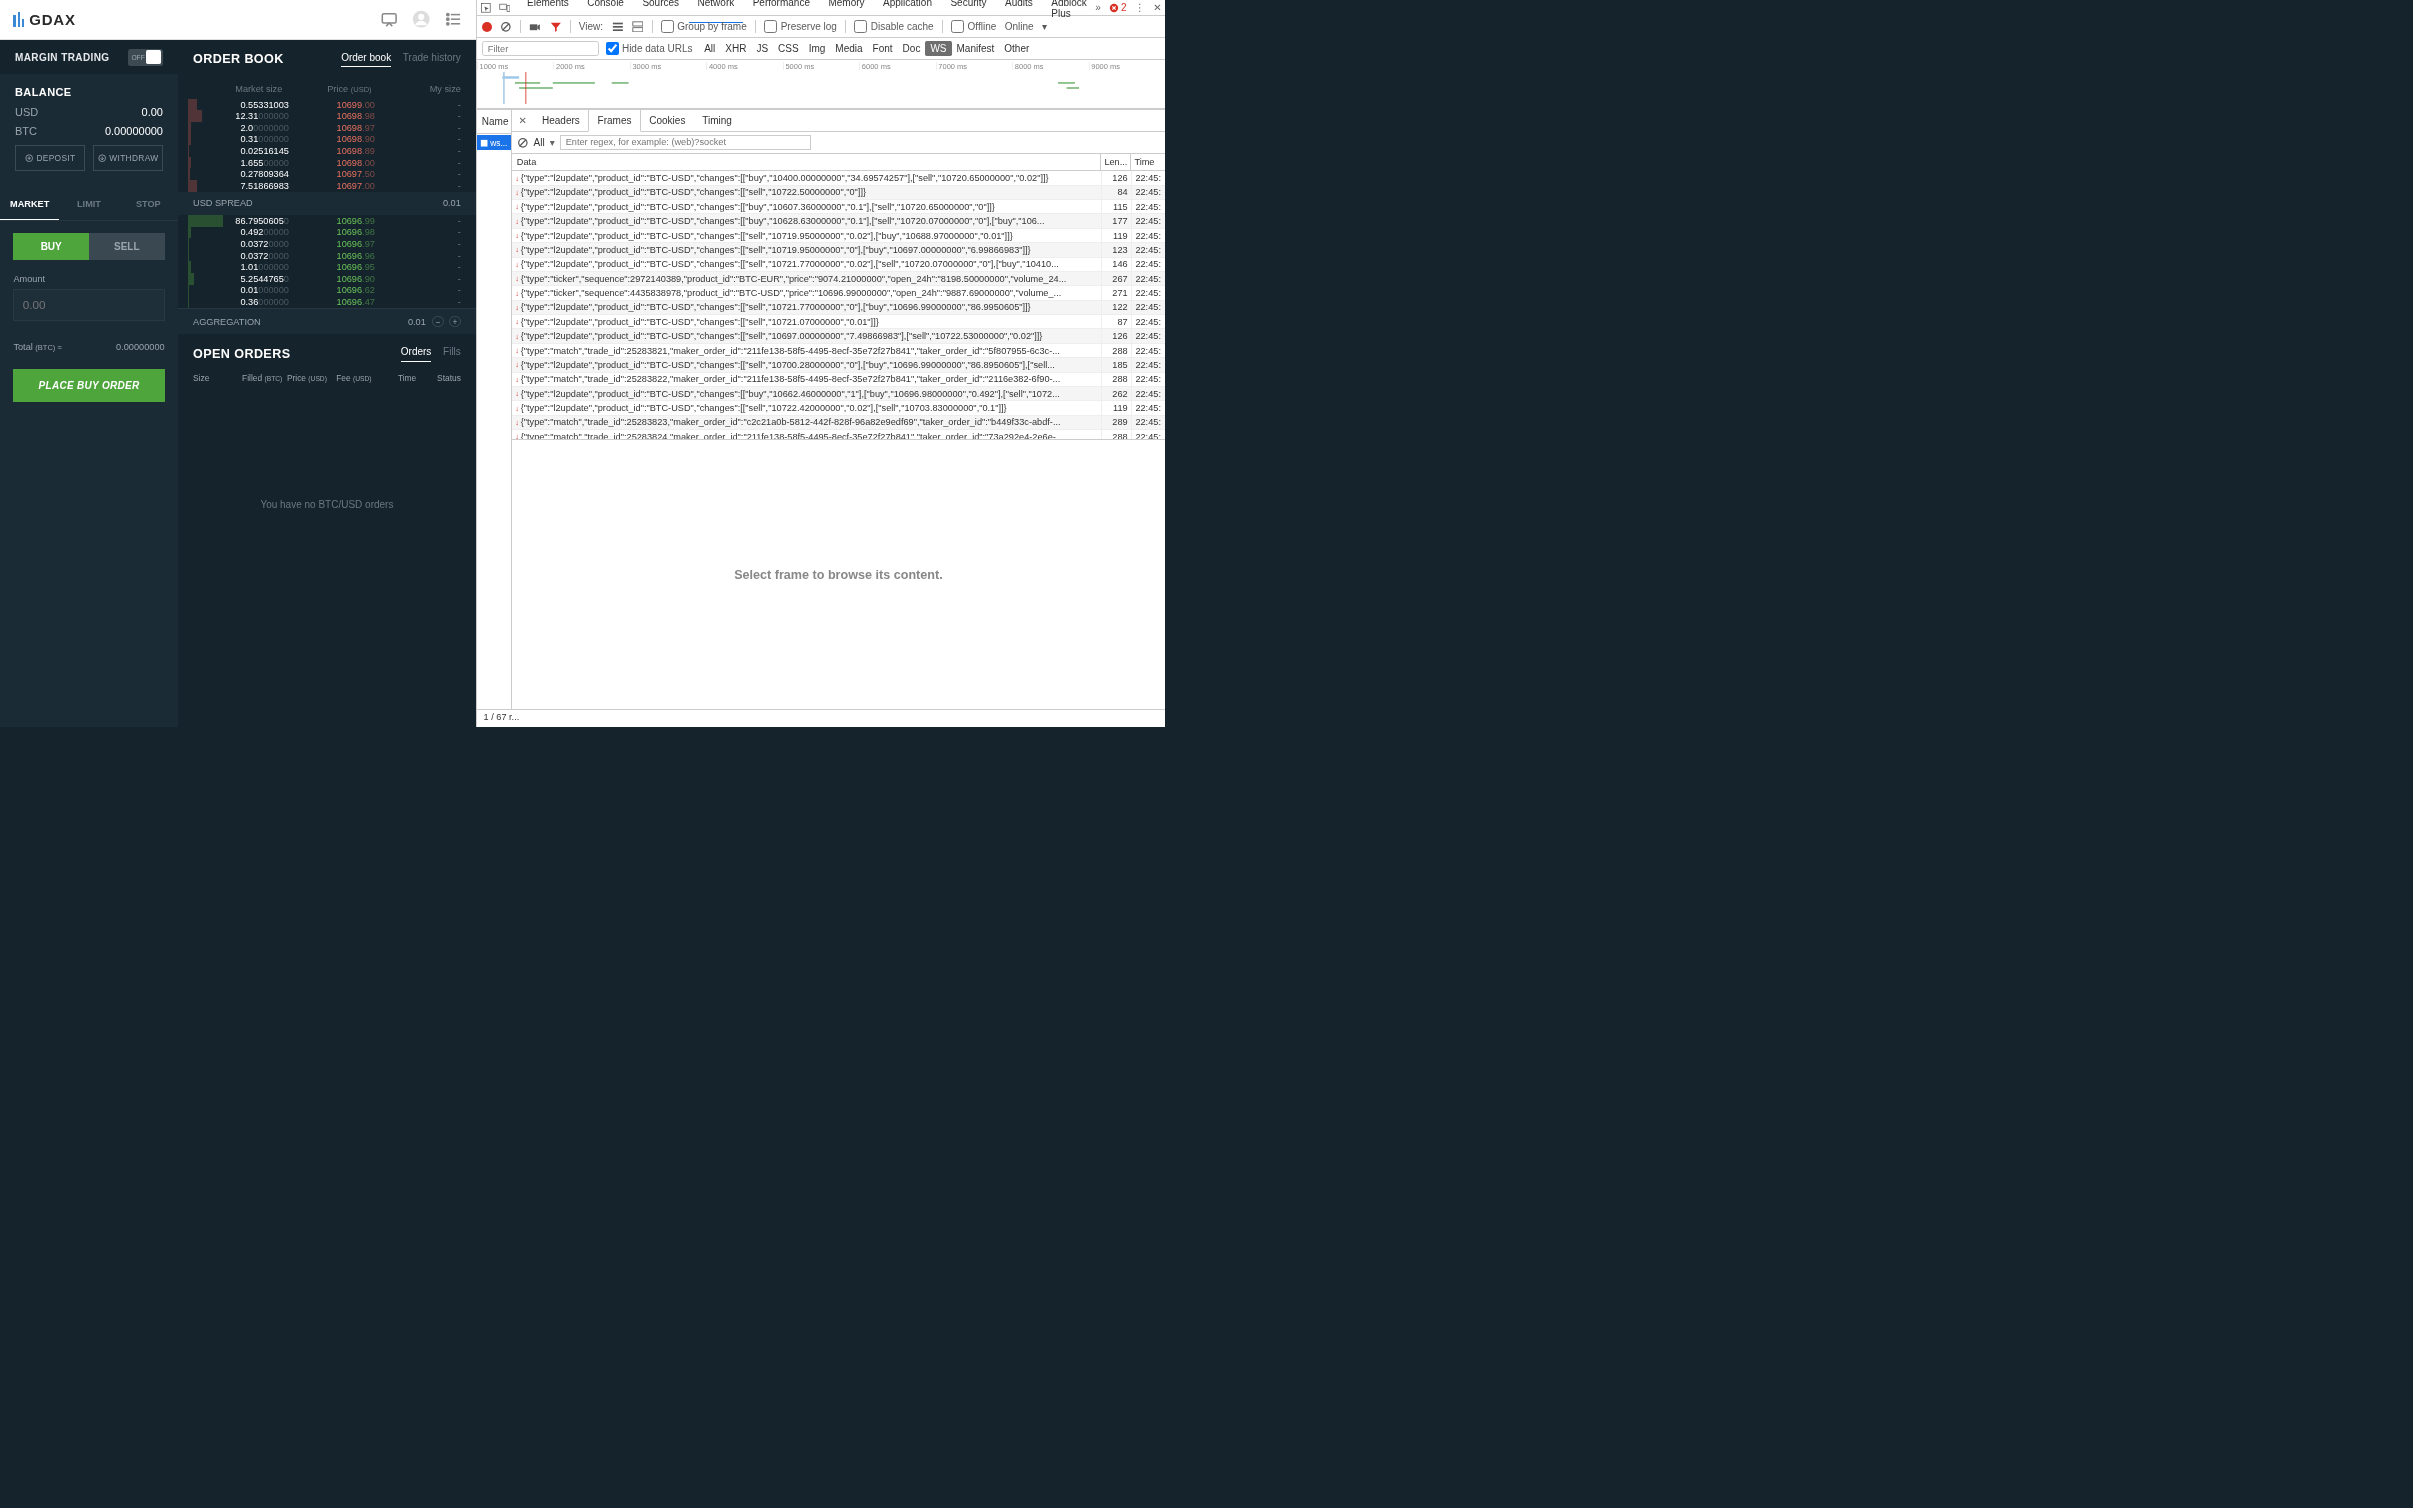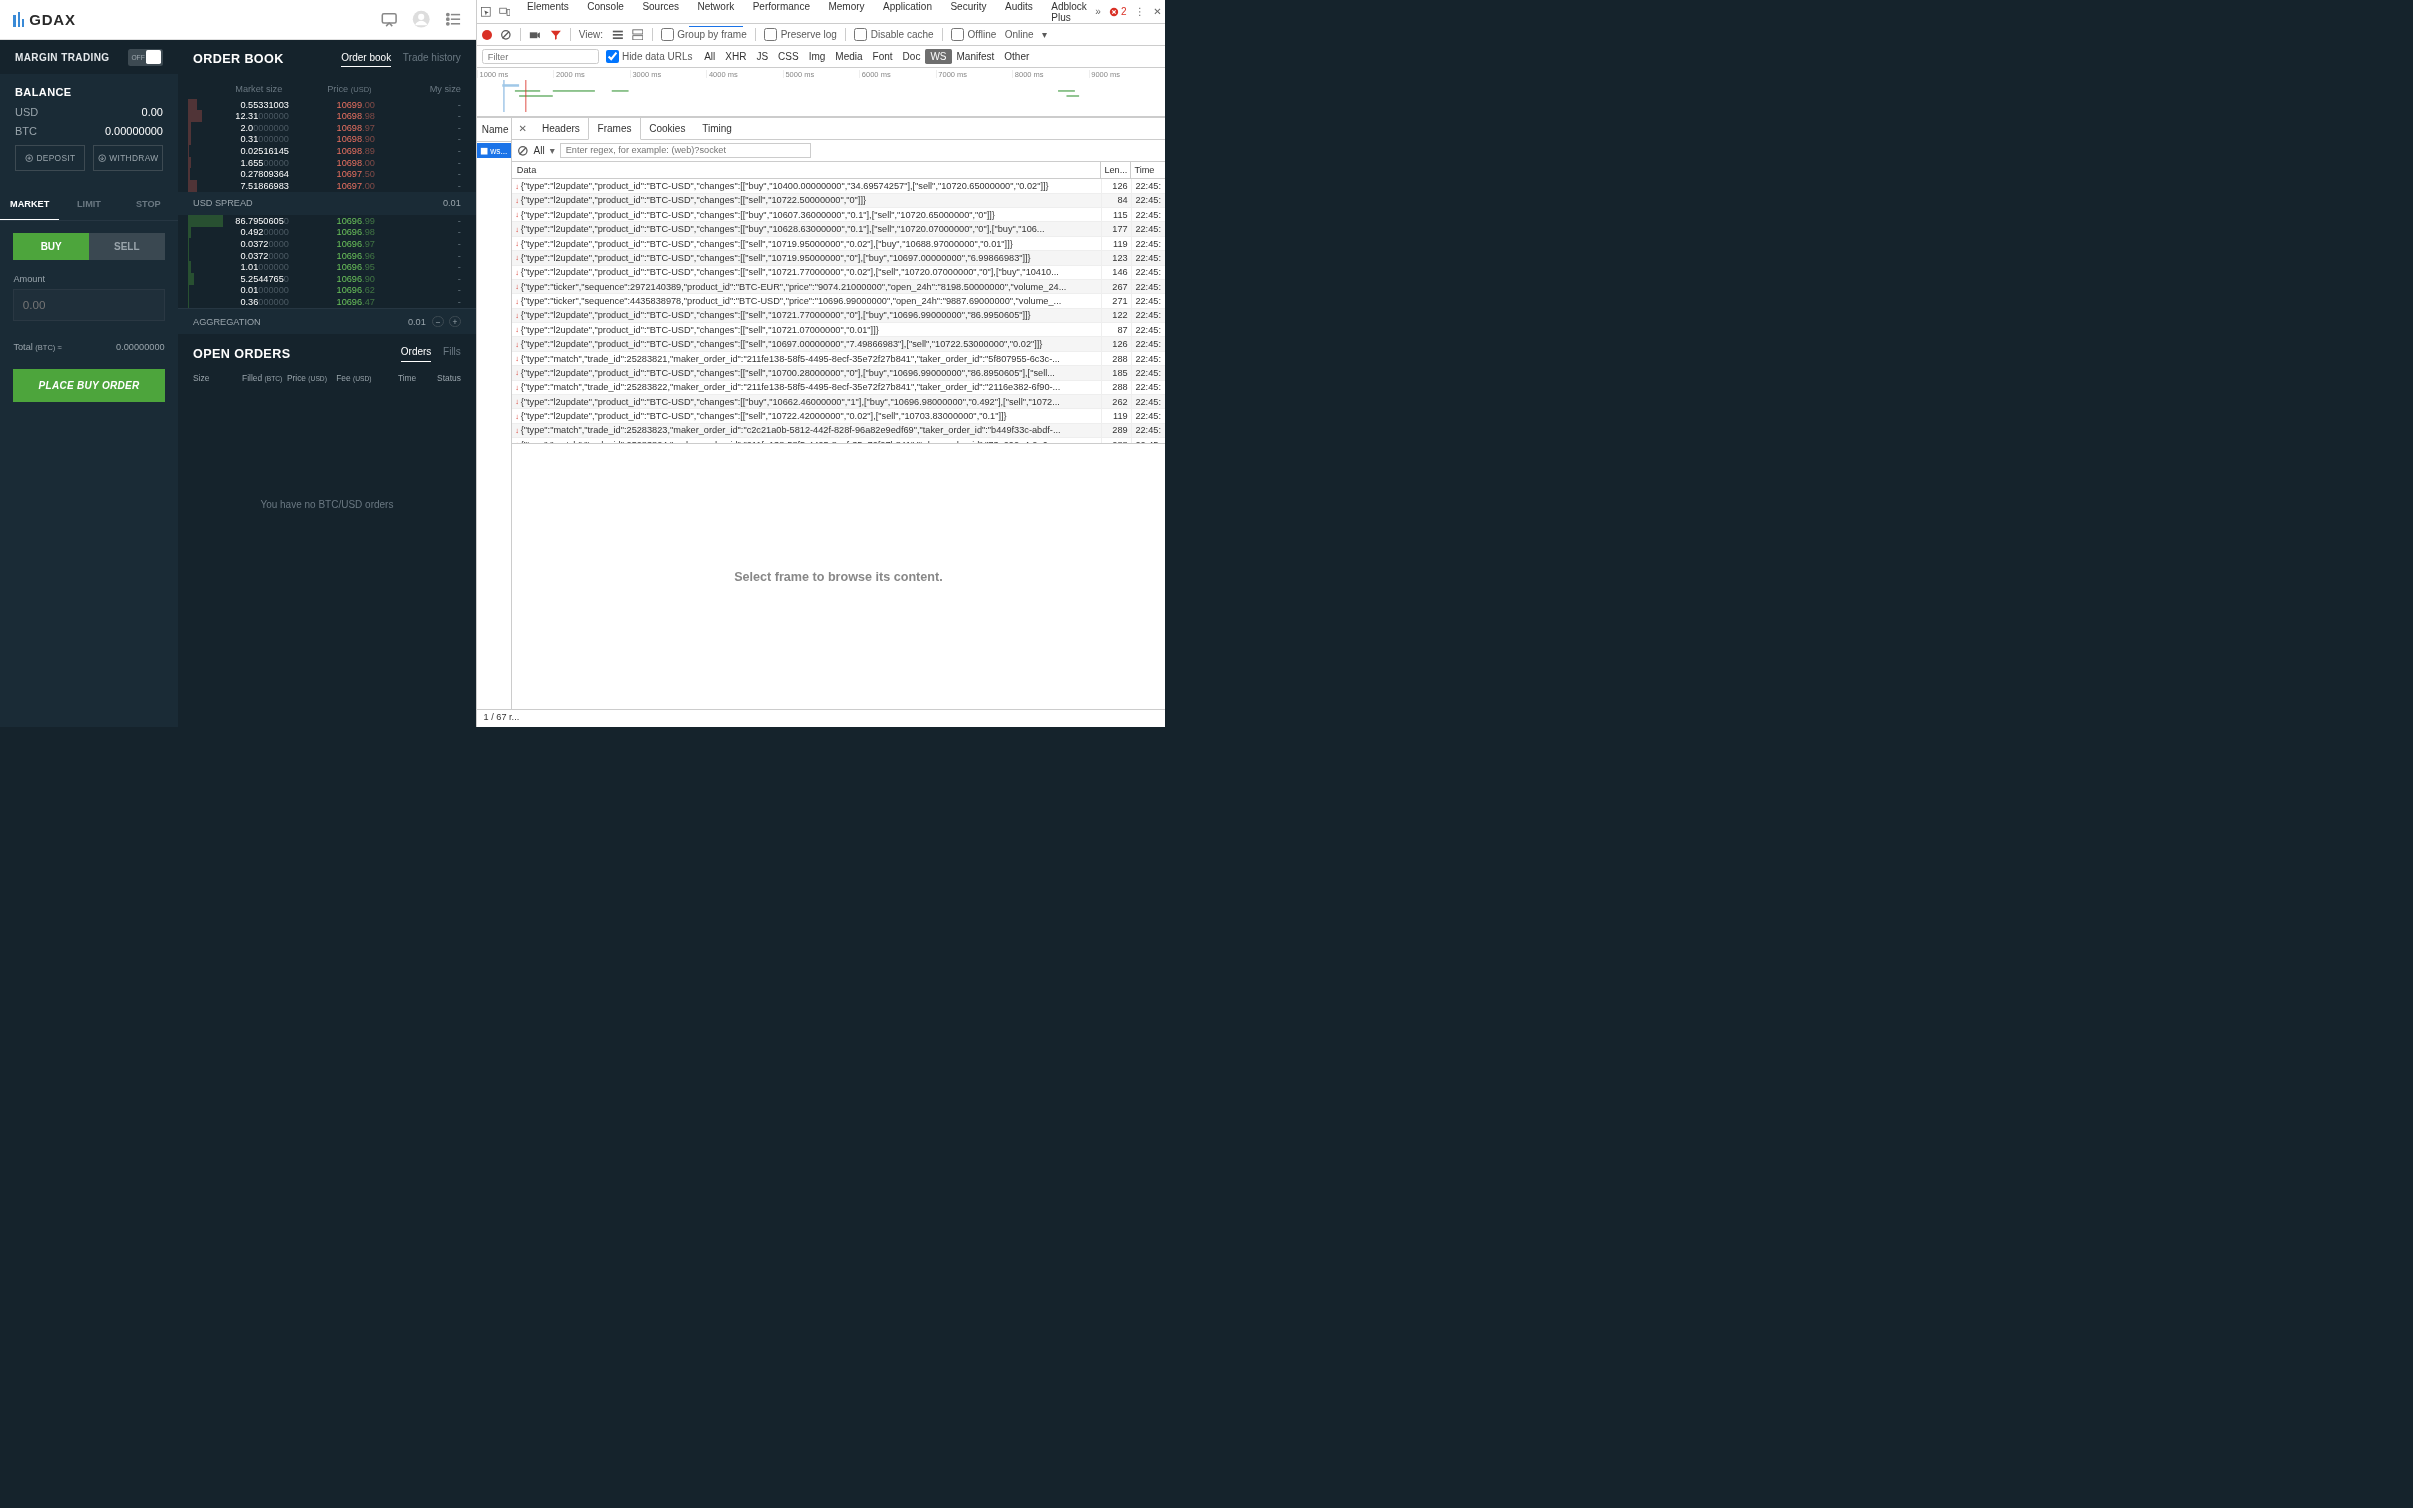--- a/index.html
+++ b/index.html
@@ -82,21 +82,21 @@
 .oo-tabs { display: flex; gap: 11.7px; font-size: 10px; }
 .oo-tab { color: #6a7882; cursor: pointer; padding-bottom: 3.4px; }
 .oo-tab.active { color: #fff; border-bottom: 1.7px solid #fff; }
 .oo-cols { display: flex; padding: 11.7px 15px 6.7px; font-size: 8.4px; color: #9aa5ac; }
 .oo-col { flex: 1; text-align: right; }
 .oo-col:first-child { text-align: left; }
 .oo-col .unit { font-size: 6.7px; }
 .oo-empty { text-align: center; color: #6a7882; font-size: 10px; margin-top: 109px; }
 
 .devtools { flex: 1; background: #fff; display: flex; flex-direction: column; font-family: "Helvetica Neue", Arial, sans-serif; font-size: 10px; color: #333; border-left: 0.8px solid #ccc; }
-.dt-header { height: 24px; display: flex; align-items: center; border-bottom: 0.8px solid #ccc; padding: 0 3.4px; }
+.dt-header { height: 16px; display: flex; align-items: center; border-bottom: 0.8px solid #ccc; padding: 0 3.4px; }
 .dt-header-icons { display: flex; gap: 6.7px; align-items: center; margin-right: 8.4px; }
 .dt-icon { width: 11.7px; height: 11.7px; color: #5a5a5a; cursor: pointer; }
 .dt-tabs { display: flex; gap: 1.7px; flex: 1; }
 .dt-tab { padding: 4.2px 8.4px; cursor: pointer; color: #333; }
 .dt-tab.active { border-bottom: 1.7px solid #1a73e8; color: #333; }
 .dt-header-right { display: flex; align-items: center; gap: 8.4px; margin-left: auto; }
 .dt-error-badge { color: #d93025; display: flex; align-items: center; gap: 1.7px; }
 .dt-toolbar { height: 22px; display: flex; align-items: center; padding: 0 5px; gap: 8.4px; border-bottom: 0.8px solid #ccc; }
 .rec-btn { width: 10px; height: 10px; border-radius: 50%; background: #d93025; cursor: pointer; }
 .dt-tb-icon { width: 11.7px; height: 11.7px; color: #5a5a5a; cursor: pointer; }

